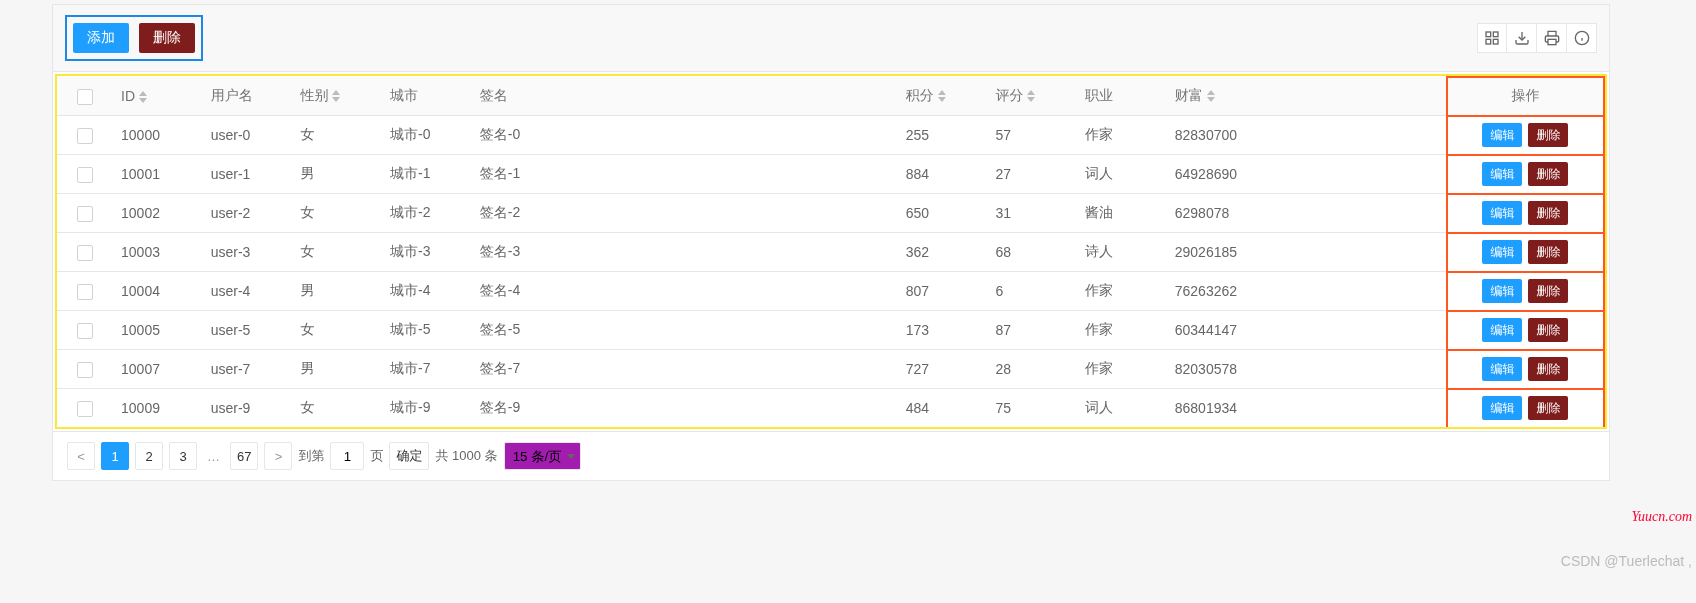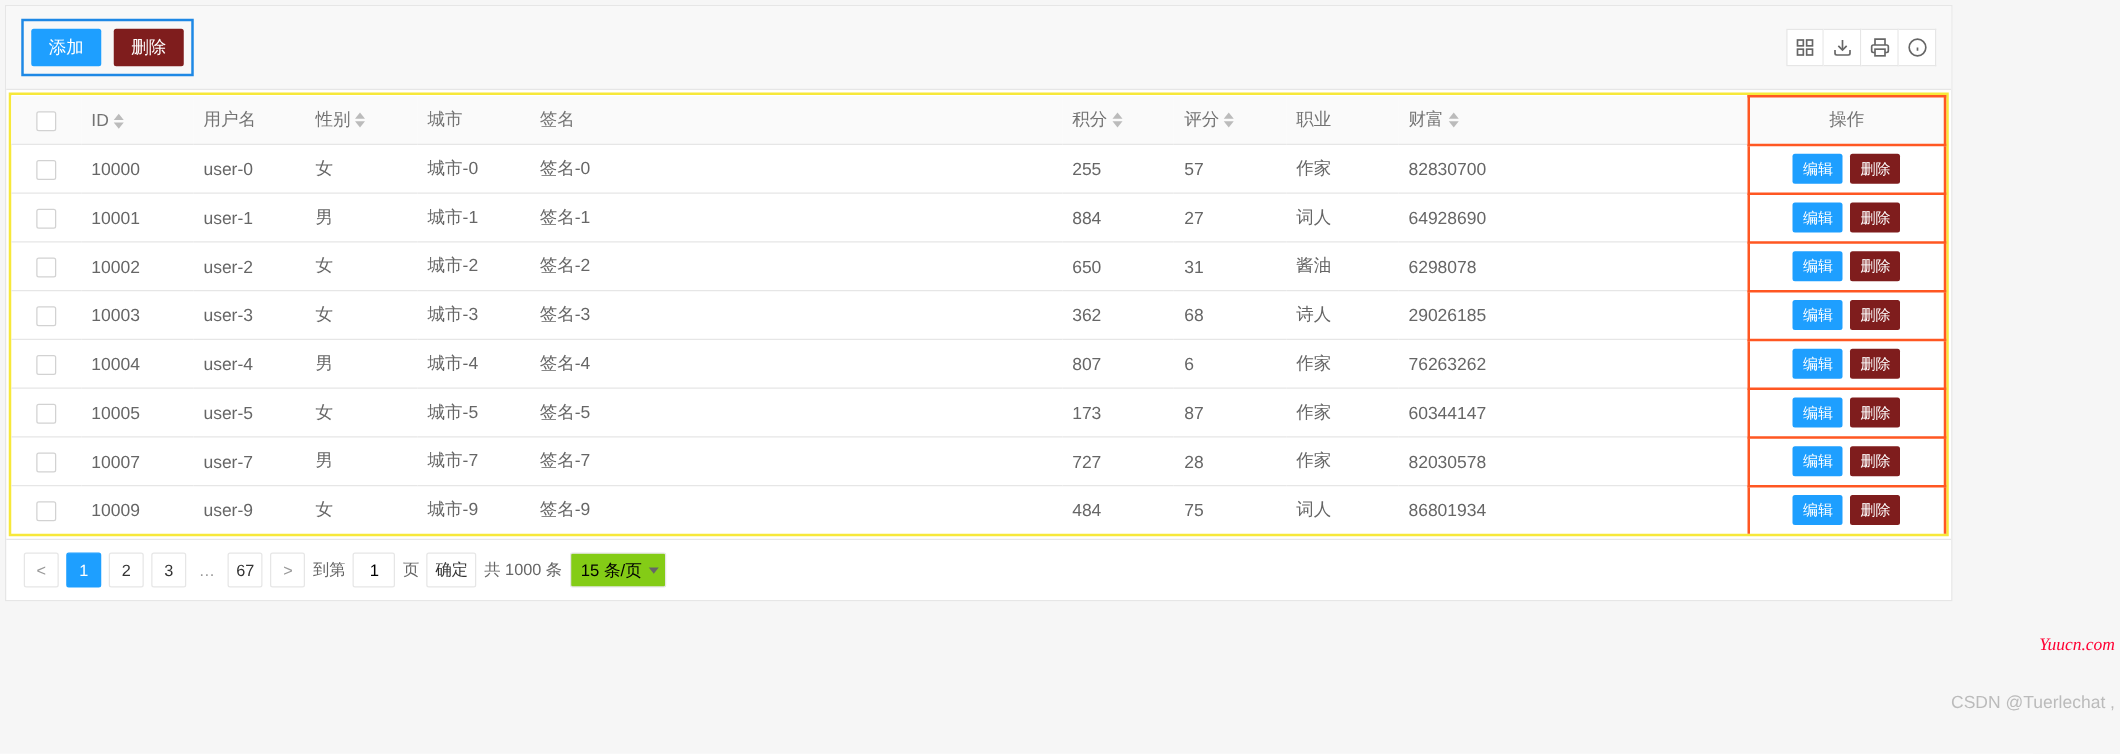--- a/index.html
+++ b/index.html
@@ -1,17 +1,17 @@
 <!DOCTYPE html>
 <html><head>
 <meta charset="utf-8">
 <style>
 * { box-sizing: border-box; margin: 0; padding: 0; }
 body { font-family: "Helvetica Neue", Arial, "Microsoft YaHei", sans-serif; font-size: 14px; color: #666; background: #f6f6f6; padding: 4px; }
-.container { background: #fff; border: 1px solid #e6e6e6; width: 1558px; }
+.container { background: #fff; border: 1px solid #e6e6e6; width: 1558px; margin-left: 48px; }
 .toolbar { display: flex; align-items: center; justify-content: space-between; padding: 10px 12px; background: #f8f8f8; border-bottom: 1px solid #e6e6e6; }
 .toolbar-left { display: flex; gap: 10px; border: 2px solid #1e88e5; padding: 6px; }
 .toolbar-right { display: flex; gap: 0; }
 .btn { display: inline-flex; align-items: center; justify-content: center; height: 30px; padding: 0 14px; border: none; cursor: pointer; font-size: 14px; color: #fff; border-radius: 2px; }
 .btn-primary { background: #1e9fff; }
 .btn-danger { background: #7f1d1d; }
 .btn-sm { height: 24px; padding: 0 8px; font-size: 12px; border-radius: 2px; }
 .icon-btn { width: 30px; height: 30px; display: inline-flex; align-items: center; justify-content: center; background: #fff; border: 1px solid #e6e6e6; cursor: pointer; color: #666; border-left: none; }
 .icon-btn:first-child { border-left: 1px solid #e6e6e6; }
 .table-wrap { border: 2px solid #f7e83a; margin: 2px; }
@@ -36,21 +36,21 @@
 .sort span { width: 0; height: 0; border-left: 4px solid transparent; border-right: 4px solid transparent; cursor: pointer; }
 .sort .up { border-bottom: 5px solid #bbb; margin-bottom: 2px; }
 .sort .down { border-top: 5px solid #bbb; }
 .op-cell { display: flex; gap: 6px; justify-content: center; }
 .op-highlight { border: 2px solid #ff5722; padding: 2px 0; }
 .pager { display: flex; align-items: center; gap: 6px; padding: 10px 14px; border-top: 1px solid #e6e6e6; font-size: 13px; color: #666; }
 .pager-btn { min-width: 28px; height: 28px; display: inline-flex; align-items: center; justify-content: center; border: 1px solid #e6e6e6; background: #fff; cursor: pointer; color: #333; font-size: 13px; border-radius: 2px; padding: 0 6px; }
 .pager-btn.active { background: #1e9fff; color: #fff; border-color: #1e9fff; }
 .pager-btn.nav { color: #999; }
 .pager-input { width: 34px; height: 28px; text-align: center; border: 1px solid #e6e6e6; outline: none; border-radius: 2px; }
-.pager-select { height: 28px; padding: 0 18px 0 8px; border: 1px solid #e6e6e6; background: #84cc16; outline: none; border-radius: 2px; appearance: none; }
+.pager-select { height: 28px; padding: 0 18px 0 8px; border: 1px solid #e6e6e6; background: #a21caf; outline: none; border-radius: 2px; appearance: none; }
 .select-wrap { position: relative; display: inline-block; }
 .select-wrap::after { content: ""; position: absolute; right: 6px; top: 12px; width: 0; height: 0; border-left: 4px solid transparent; border-right: 4px solid transparent; border-top: 5px solid #666; pointer-events: none; }
 .ellipsis { color: #999; padding: 0 4px; }
 .watermark1 { position: fixed; right: 4px; bottom: 78px; color: #ff0033; font-size: 14px; font-family: Georgia, serif; font-style: italic; }
 .watermark2 { position: fixed; right: 4px; bottom: 34px; color: #bbb; font-size: 14px; }
 svg { width: 16px; height: 16px; }
 </style>
 </head>
 <body>
 

